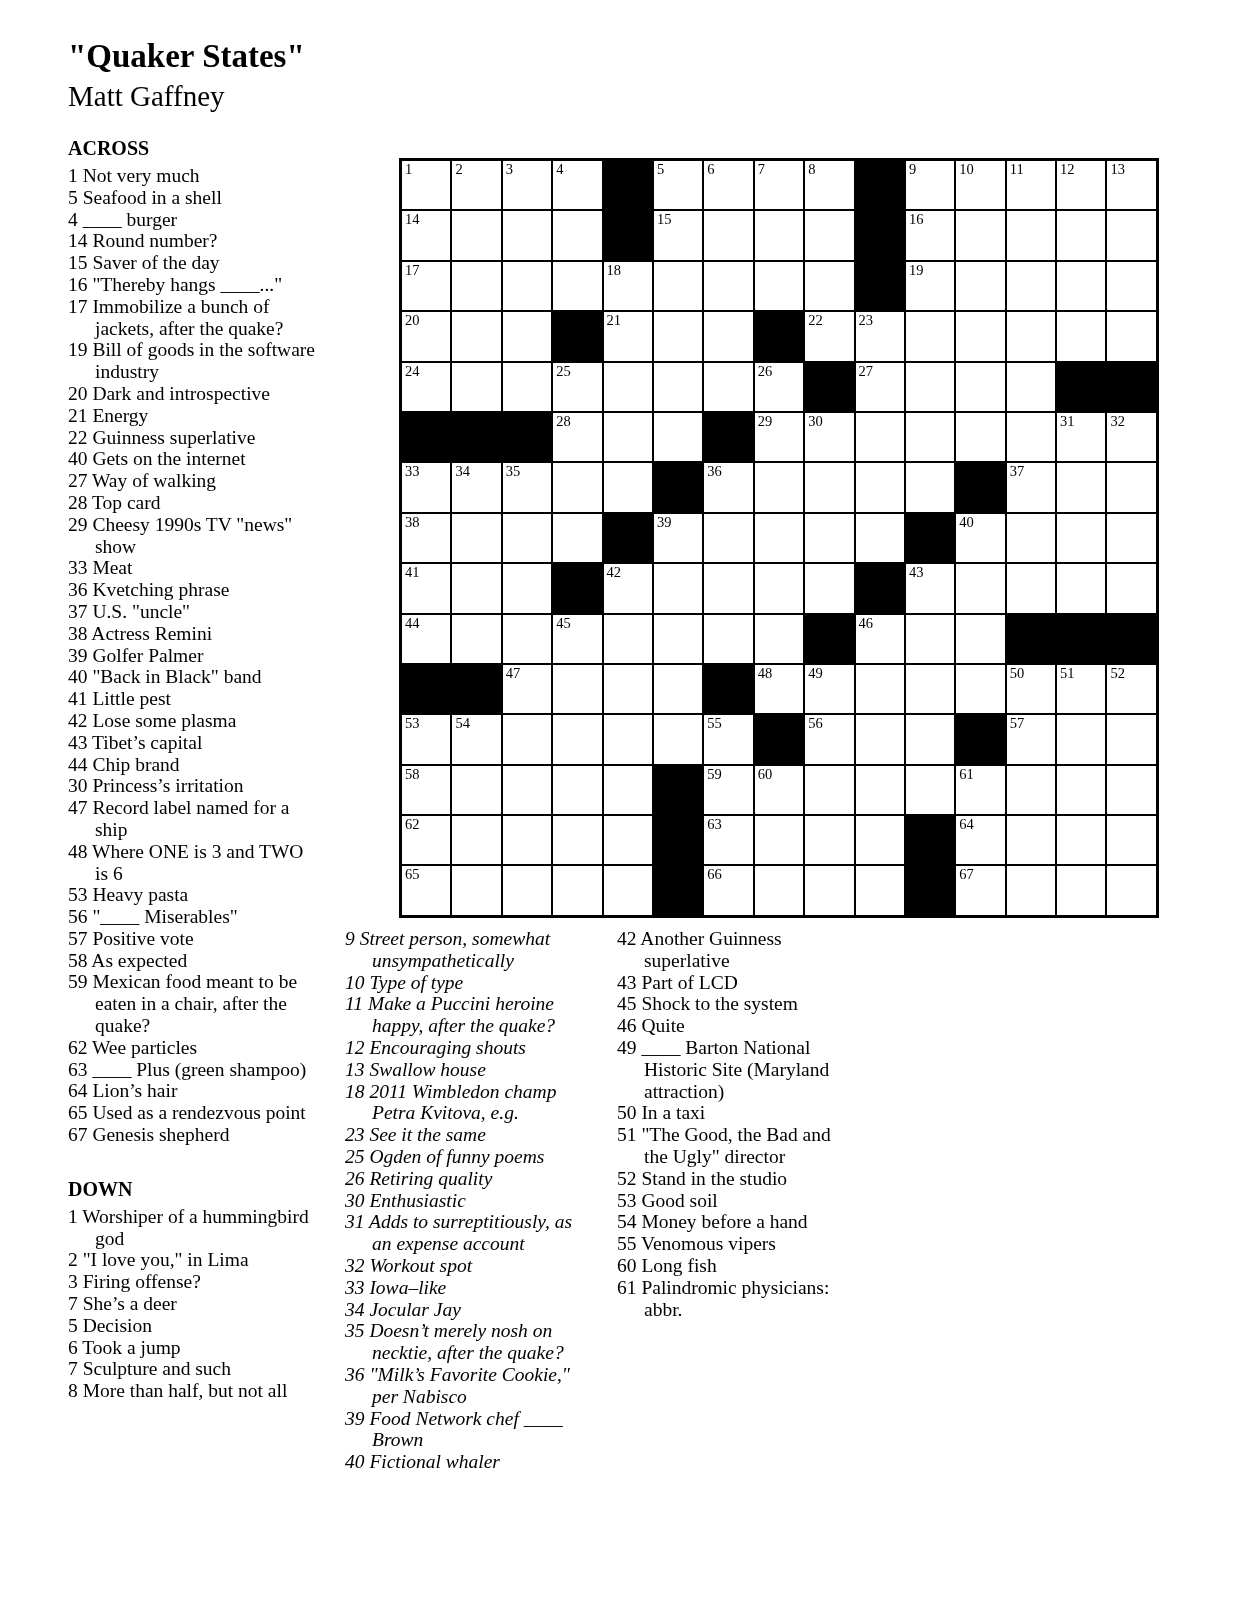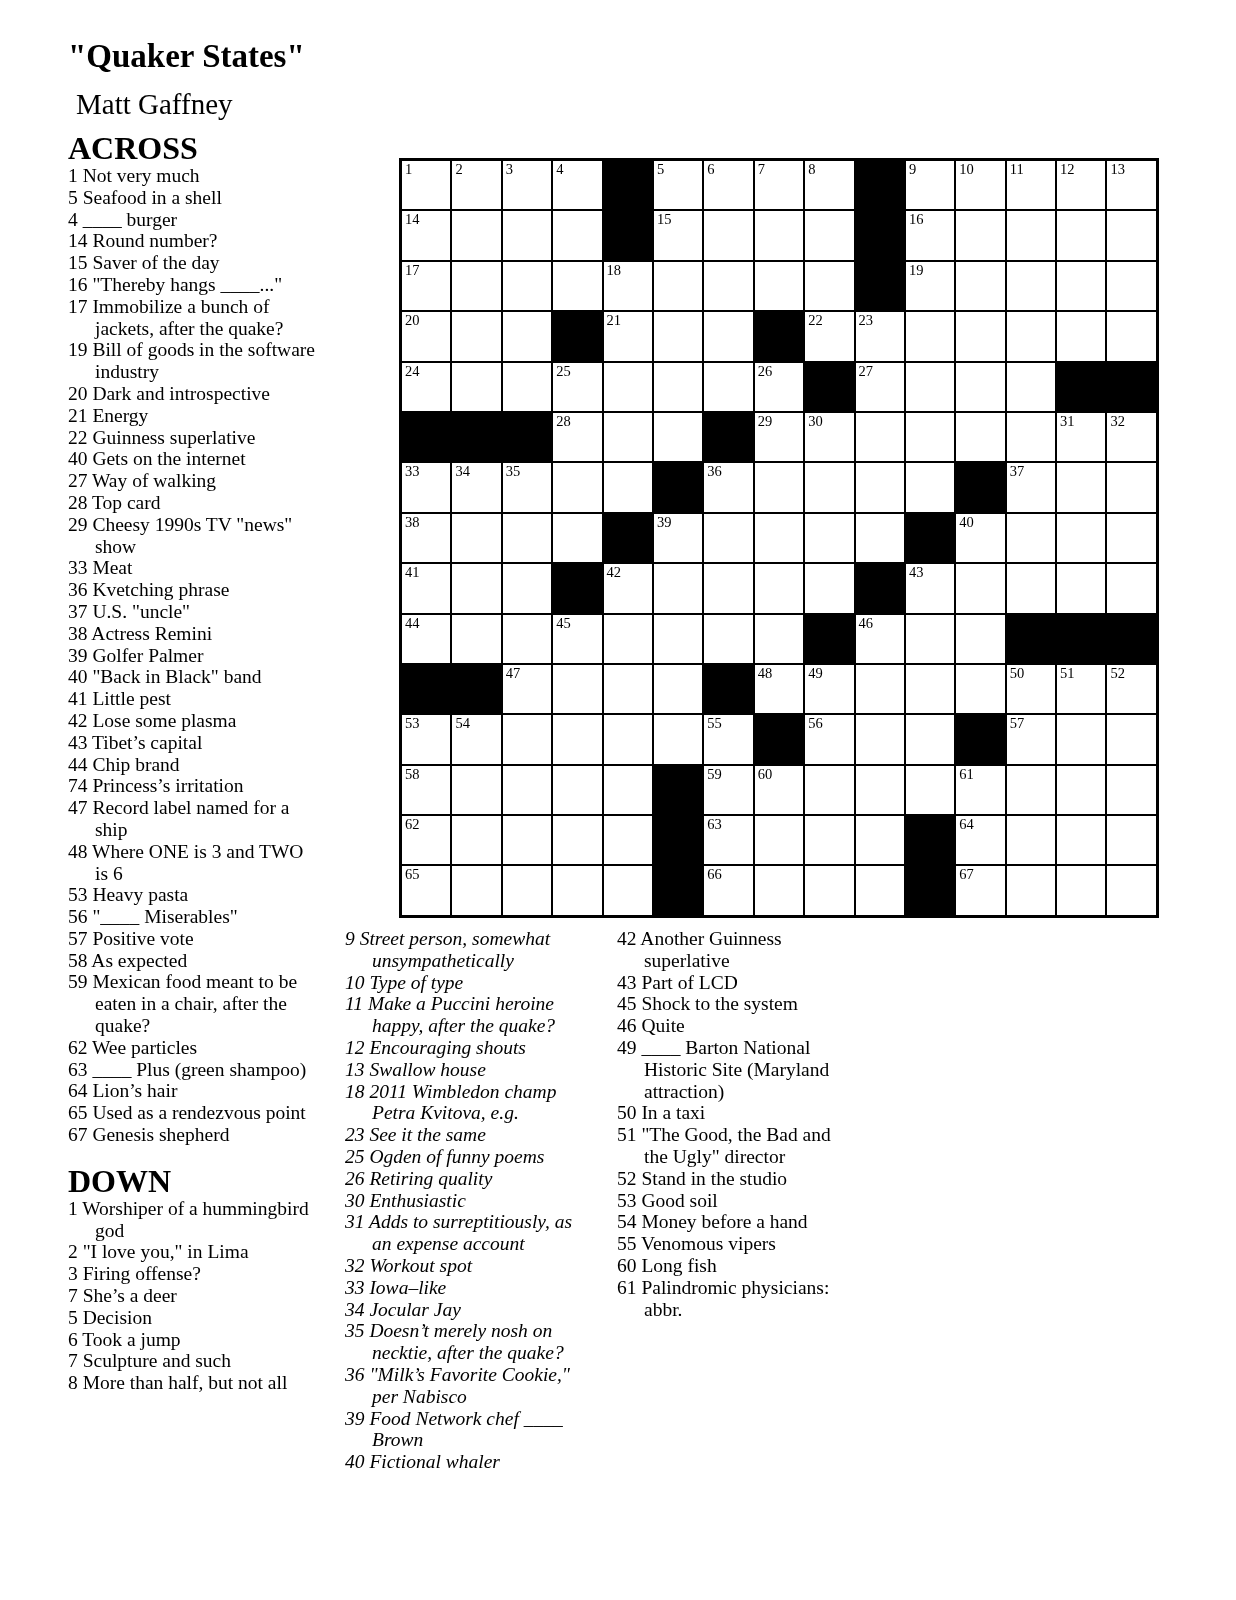--- a/index.html
+++ b/index.html
@@ -18,40 +18,39 @@
   .title {
     position: absolute;
     left: 68px;
     top: 38px;
     font-size: 33px;
     font-weight: bold;
     white-space: nowrap;
   }
   .author {
     position: absolute;
-    left: 76px;
+    left: 68px;
     top: 80px;
     font-size: 29px;
     white-space: nowrap;
-    margin-top: 8px;
   }
   .col-left {
     position: absolute;
     left: 68px;
     top: 134px;
     width: 250px;
   }
   .heading {
-    font-size: 32px;
+    font-size: 20px;
     font-weight: bold;
     line-height: 28px;
     margin-bottom: 3px;
   }
   .down-heading {
-    margin-top: 21px;
+    margin-top: 29px;
   }
   .clue {
     font-size: 19.5px;
     line-height: 21.8px;
     padding-left: 27px;
     text-indent: -27px;
   }
   .col-mid {
     position: absolute;
     left: 345px;
@@ -121,21 +120,21 @@
         <div class="clue">33 Meat</div>
         <div class="clue">36 Kvetching phrase</div>
         <div class="clue">37 U.S. "uncle"</div>
         <div class="clue">38 Actress Remini</div>
         <div class="clue">39 Golfer Palmer</div>
         <div class="clue">40 "Back in Black" band</div>
         <div class="clue">41 Little pest</div>
         <div class="clue">42 Lose some plasma</div>
         <div class="clue">43 Tibet’s capital</div>
         <div class="clue">44 Chip brand</div>
-        <div class="clue">74 Princess’s irritation</div>
+        <div class="clue">30 Princess’s irritation</div>
         <div class="clue">47 Record label named for a ship</div>
         <div class="clue">48 Where ONE is 3 and TWO is 6</div>
         <div class="clue">53 Heavy pasta</div>
         <div class="clue">56 "____ Miserables"</div>
         <div class="clue">57 Positive vote</div>
         <div class="clue">58 As expected</div>
         <div class="clue">59 Mexican food meant to be eaten in a chair, after the quake?</div>
         <div class="clue">62 Wee particles</div>
         <div class="clue">63 ____ Plus (green shampoo)</div>
         <div class="clue">64 Lion’s hair</div>

